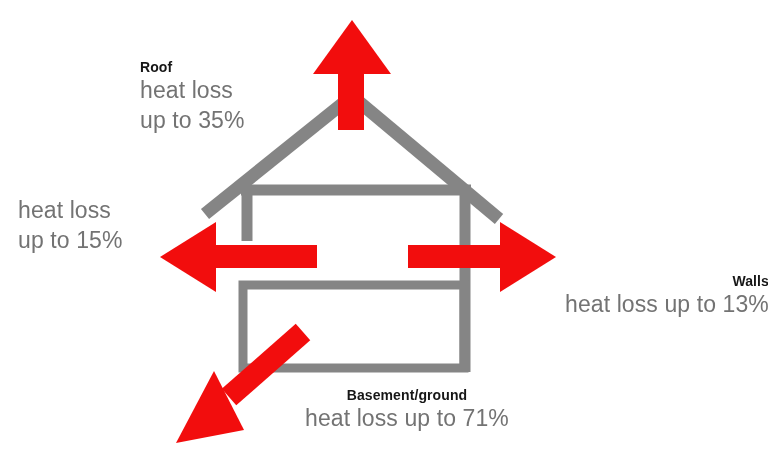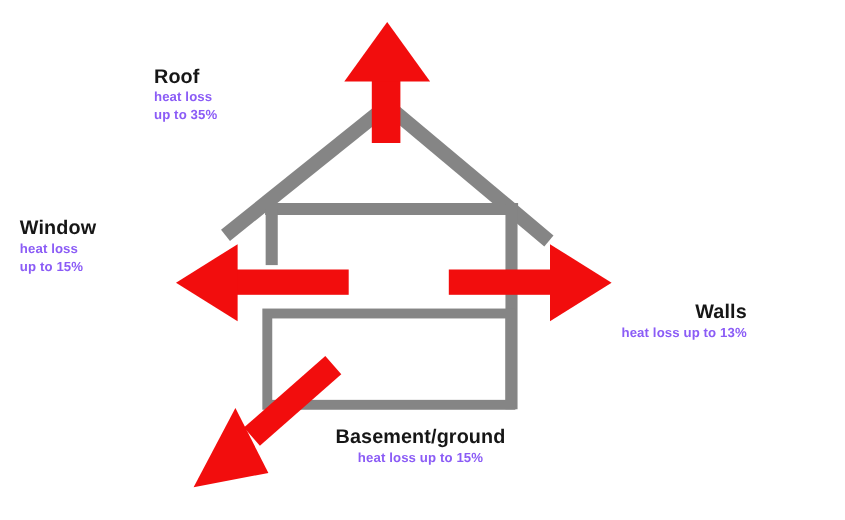--- a/index.html
+++ b/index.html
@@ -29,29 +29,29 @@
     height: 473px;
     display: block;
   }
   .label-block {
     position: absolute;
     line-height: 1.30;
     white-space: nowrap;
   }
   .label-title {
     font-weight: bold;
-    font-size: 18px;
+    font-size: 14px;
     letter-spacing: 0.1px;
     color: #161616;
   }
   .label-line {
-    font-weight: bold;
-    font-size: 12px;
+    font-weight: normal;
+    font-size: 23px;
     letter-spacing: 0.1px;
-    color: #8b5cf6;
+    color: #737373;
   }
   #label-roof       { left: 140px; top: 58px;  text-align: left; }
   #label-window     { left: 18px;  top: 196px; text-align: left; }
   #label-walls      { left: 565px; top: 272px; text-align: right; }
   #label-basement   { left: 305px; top: 386px; text-align: center; }
 </style>
 </head>
 <body>
 
 <div id="diagram-root">
@@ -97,28 +97,27 @@
     </g>
   </svg>
 
   <div class="label-block" id="label-roof">
     <div class="label-title">Roof</div>
     <div class="label-line">heat loss</div>
     <div class="label-line">up to 35%</div>
   </div>
 
   <div class="label-block" id="label-window">
-    <div class="label-title">Window</div>
     <div class="label-line">heat loss</div>
     <div class="label-line">up to 15%</div>
   </div>
 
   <div class="label-block" id="label-walls">
     <div class="label-title">Walls</div>
     <div class="label-line">heat loss up to 13%</div>
   </div>
 
   <div class="label-block" id="label-basement">
     <div class="label-title">Basement/ground</div>
-    <div class="label-line">heat loss up to 15%</div>
+    <div class="label-line">heat loss up to 71%</div>
   </div>
 
 </div>
 
 </body></html>

